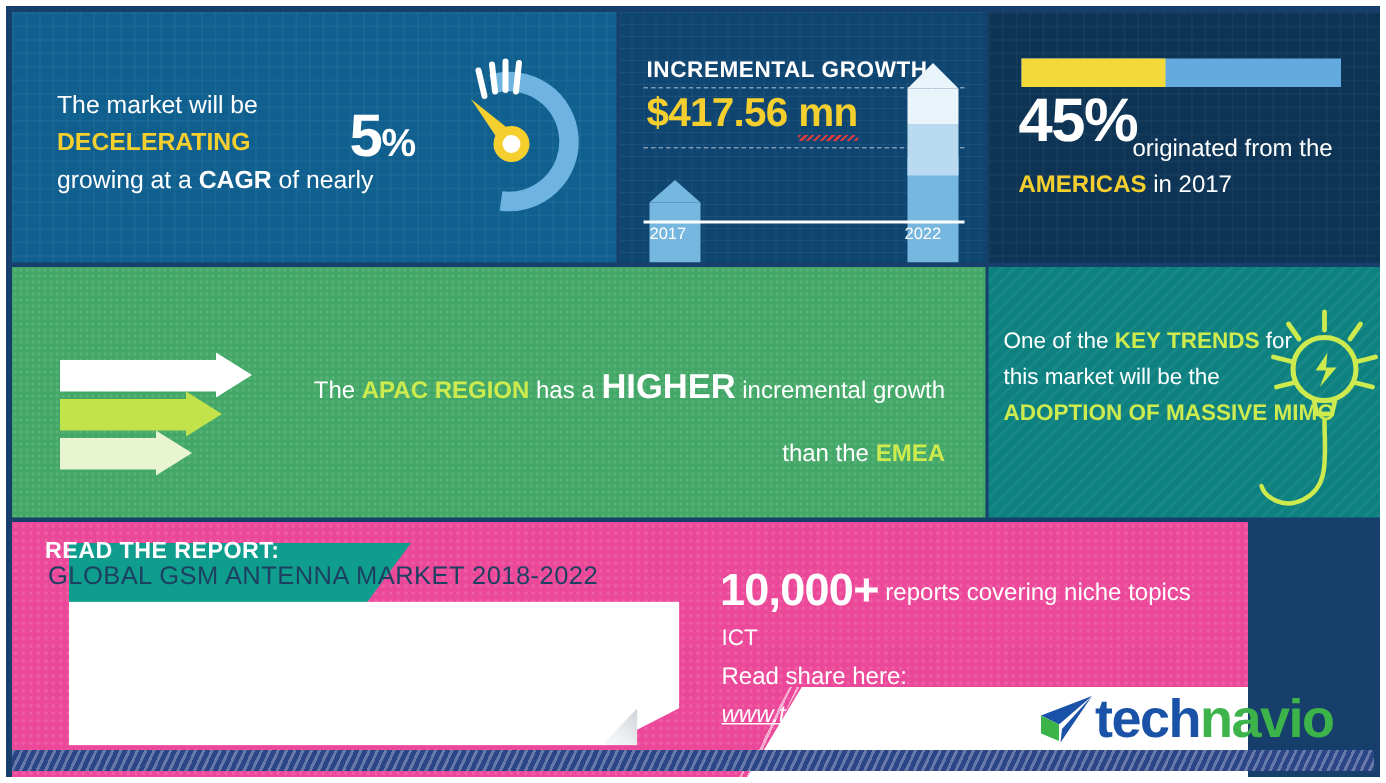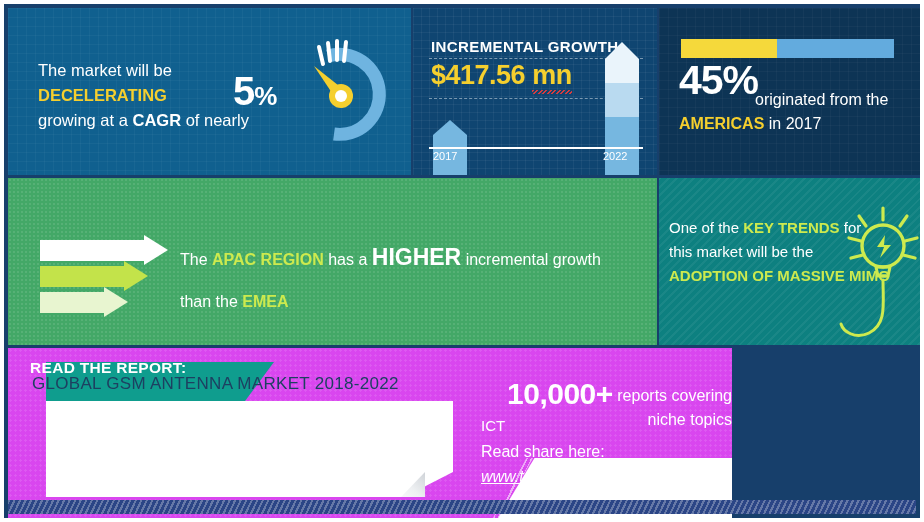--- a/index.html
+++ b/index.html
@@ -74,21 +74,21 @@
                      linear-gradient(90deg,rgba(255,255,255,.03) 1px,transparent 1px);
     background-size:9px 9px;
   }
   #share-bar{position:absolute;left:22px;top:31px;width:213px;height:19px;background:#63abde;}
   #share-bar .fill{position:absolute;left:0;top:0;bottom:0;background:#f5d93b;}
   #share-pct{position:absolute;left:20px;top:52px;color:#ffffff;font-size:41px;font-weight:bold;letter-spacing:-1px;line-height:41px;}
   #share-text{position:absolute;left:96px;top:56px;width:170px;color:#ffffff;font-size:16px;line-height:24px;}
   #share-text2{position:absolute;left:20px;top:104px;width:240px;color:#ffffff;font-size:16px;line-height:24px;}
 
   
-  #panel-apac{left:4px;top:174px;width:649px;height:167px;background:#43a867;}
+  #panel-apac{left:4px;top:174px;width:649px;height:167px;background:#43a867;text-align:right;}
   #panel-apac .tex{
     position:absolute;inset:0;
     background-image:radial-gradient(rgba(255,255,255,.10) 1px,transparent 1.2px);
     background-size:4px 4px;
   }
   .arrow{position:absolute;height:21px;}
   .arrow .body{position:absolute;left:0;top:0;bottom:0;}
   .arrow .tip{position:absolute;top:-5px;width:0;height:0;border-top:15.5px solid transparent;border-bottom:15.5px solid transparent;}
   #apac-text{position:absolute;left:172px;top:58px;width:450px;color:#ffffff;font-size:16px;line-height:42px;}
   .hl-lime{color:#cdea4e;font-weight:bold;}
@@ -97,21 +97,21 @@
   
   #panel-trend{left:655px;top:174px;width:265px;height:167px;background:#0d8080;}
   #panel-trend .tex{
     position:absolute;inset:0;
     background-image:repeating-linear-gradient(135deg,rgba(255,255,255,.055) 0 2px,transparent 2px 6px);
   }
   #trend-text{position:absolute;left:10px;top:38px;width:230px;color:#ffffff;font-size:15px;line-height:24px;}
   #bulb{position:absolute;left:162px;top:22px;width:105px;height:145px;}
 
   
-  #panel-footer{left:4px;top:344px;width:724px;height:174px;background:#d946ef;text-align:right;}
+  #panel-footer{left:4px;top:344px;width:824px;height:174px;background:#ec4899;text-align:right;}
   #panel-footer .tex{
     position:absolute;inset:0;
     background-image:radial-gradient(rgba(255,255,255,.11) 1px,transparent 1.1px);
     background-size:5px 5px;
   }
   #footer-stripe{
     position:absolute;left:0;right:0;bottom:0;height:15px;
     background-image:repeating-linear-gradient(115deg,rgba(255,255,255,.30) 0 2px,transparent 2px 5px);
     background-color:#2b4586;
   }
@@ -283,16 +283,24 @@
       <span id="count-big">10,000+</span><span> reports covering niche topics</span>
     </div>
     <div id="sector">ICT</div>
     <div id="read-here">Read share here:</div>
     <div id="site-url">www.technavio.com</div>
 
     <div id="logo-plate"></div>
     <div id="logo-stripe"></div>
   </div>
 
+  <div id="logo-wrap">
+    <svg width="46" height="40" viewBox="0 0 46 40">
+      <path d="M44,5 L10,18 L22,24 Z" fill="#1a52a8"></path>
+      <path d="M44,5 L24,27 L23,36 Z" fill="#1a52a8"></path>
+      <path d="M10,18 L22,24 L22,35 L10,30 Z" fill="#3cb44a"></path>
+    </svg>
+    <span id="logo-text"><span class="lg-blue">tech</span><span class="lg-green">navio</span></span>
+  </div>
 
   <div id="footer-stripe" style="position:absolute;left:4px;right:4px;bottom:4px;height:14px;background-image:repeating-linear-gradient(115deg,rgba(255,255,255,.28) 0 2px,transparent 2px 5px);background-color:#2b4586;"></div>
 
 </div>
 
 </body></html>

